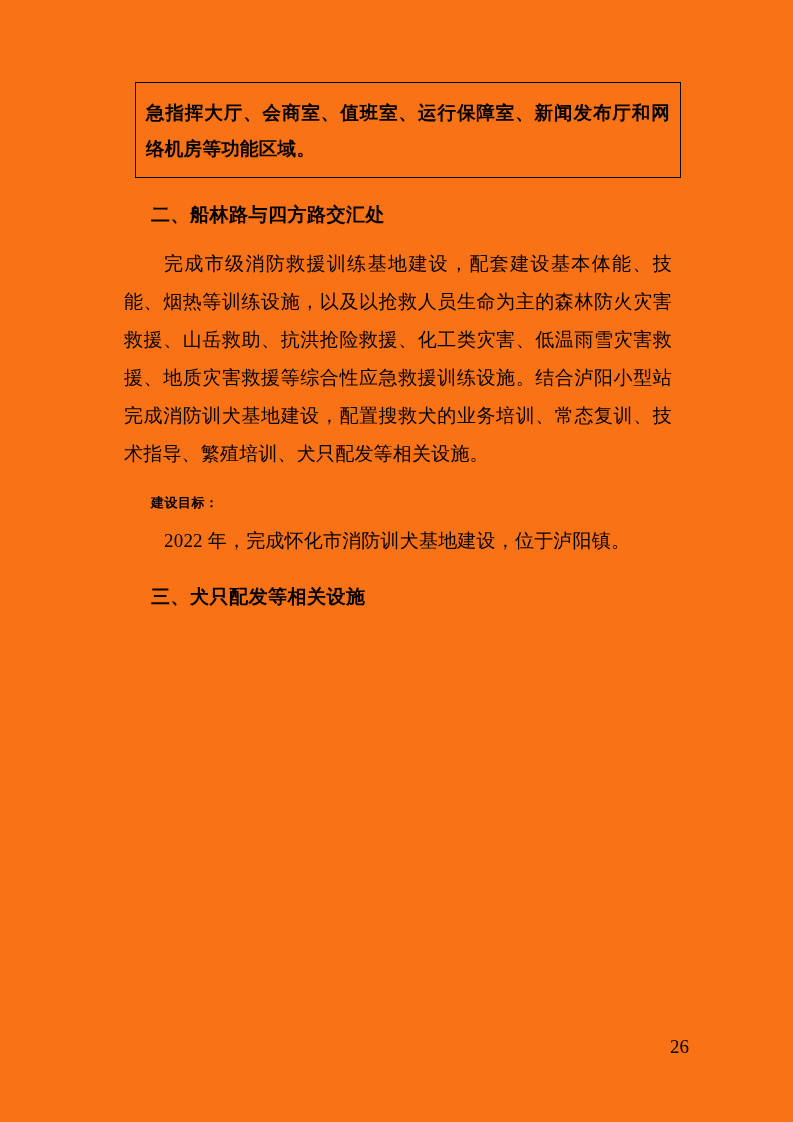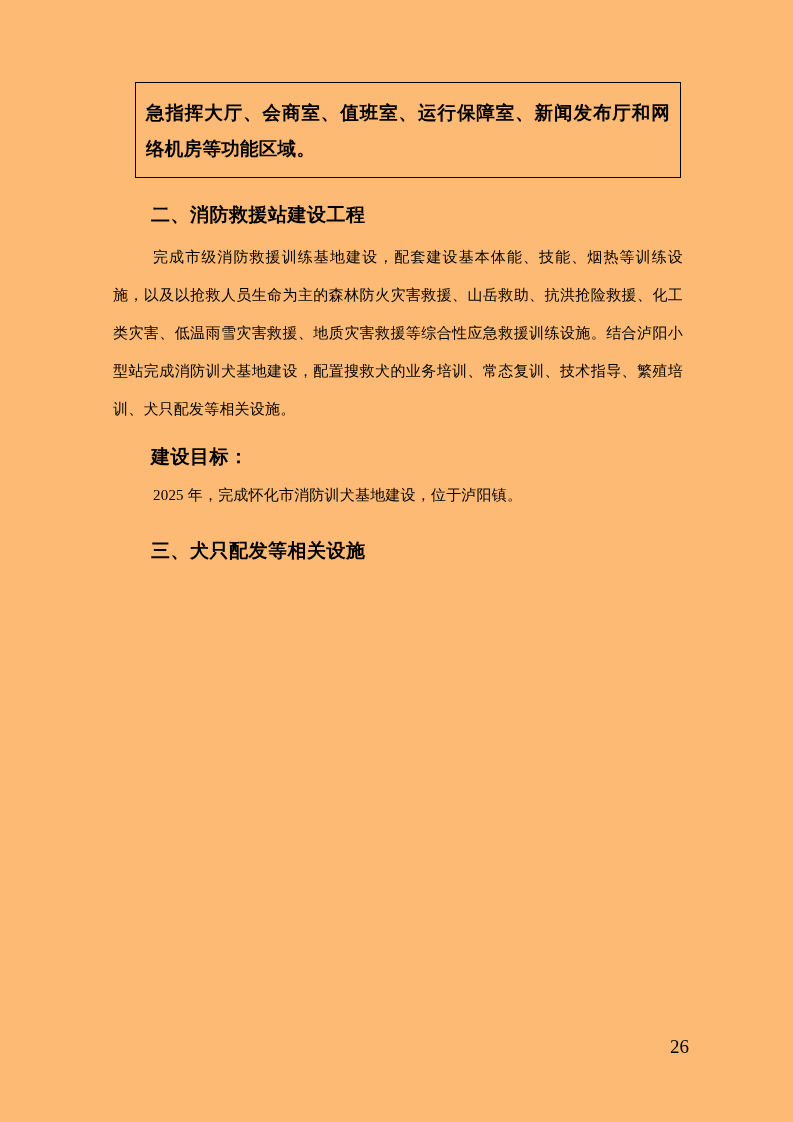--- a/index.html
+++ b/index.html
@@ -14,21 +14,21 @@
     font-family: "Liberation Serif", "DejaVu Serif", serif;
     color: #000000;
     overflow: hidden;
   }
   .page {
     position: absolute;
     left: 0;
     top: 0;
     width: 793px;
     height: 1122px;
-    background: #fdba74;
+    background: #f97316;
   }
   .content {
     position: absolute;
     left: 113px;
     top: 82px;
     width: 570px;
   }
   
   .boxed {
     border: 1.5px solid #000000;
@@ -53,28 +53,28 @@
     font-weight: bold;
     font-size: 19px;
     line-height: 38px;
     text-indent: 38px;
     letter-spacing: 0.5px;
   }
   h3.subheading {
     margin: 10px 0 0 0;
     font-family: "Liberation Sans", "DejaVu Sans", sans-serif;
     font-weight: bold;
-    font-size: 19px;
+    font-size: 13px;
     line-height: 38px;
     text-indent: 38px;
     letter-spacing: 0.5px;
   }
   p.body {
-    margin: 0;
-    font-size: 15px;
+    margin: 11px;
+    font-size: 19px;
     line-height: 38px;
     text-indent: 40px;
     text-align: justify;
     text-align-last: left;
     letter-spacing: 0.2px;
   }
   p.body.spaced {
     margin-top: 0px;
   }
   .page-number {
@@ -89,28 +89,28 @@
 </head>
 <body>
 
 <div class="page">
   <div class="content">
 
     <div class="boxed">
       <p>急指挥大厅、会商室、值班室、运行保障室、新闻发布厅和网络机房等功能区域。</p>
     </div>
 
-    <h2 class="heading">二、消防救援站建设工程</h2>
+    <h2 class="heading">二、船林路与四方路交汇处</h2>
 
     <p class="body">完成市级消防救援训练基地建设，配套建设基本体能、技能、烟热等训练设施，以及以抢救人员生命为主的森林防火灾害救援、山岳救助、抗洪抢险救援、化工类灾害、低温雨雪灾害救援、地质灾害救援等综合性应急救援训练设施。结合泸阳小型站完成消防训犬基地建设，配置搜救犬的业务培训、常态复训、技术指导、繁殖培训、犬只配发等相关设施。</p>
 
     <h3 class="subheading">建设目标：</h3>
 
 
-    <p class="body spaced">2025 年，完成怀化市消防训犬基地建设，位于泸阳镇。</p>
+    <p class="body spaced">2022 年，完成怀化市消防训犬基地建设，位于泸阳镇。</p>
 
     <h2 class="heading">三、犬只配发等相关设施</h2>
 
 
   </div>
 
   <div class="page-number">26</div>
 </div>
 
 </body></html>

